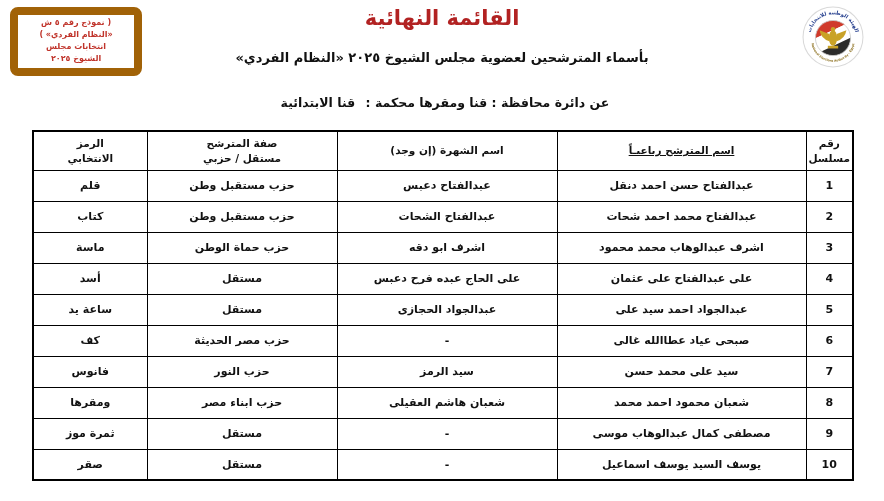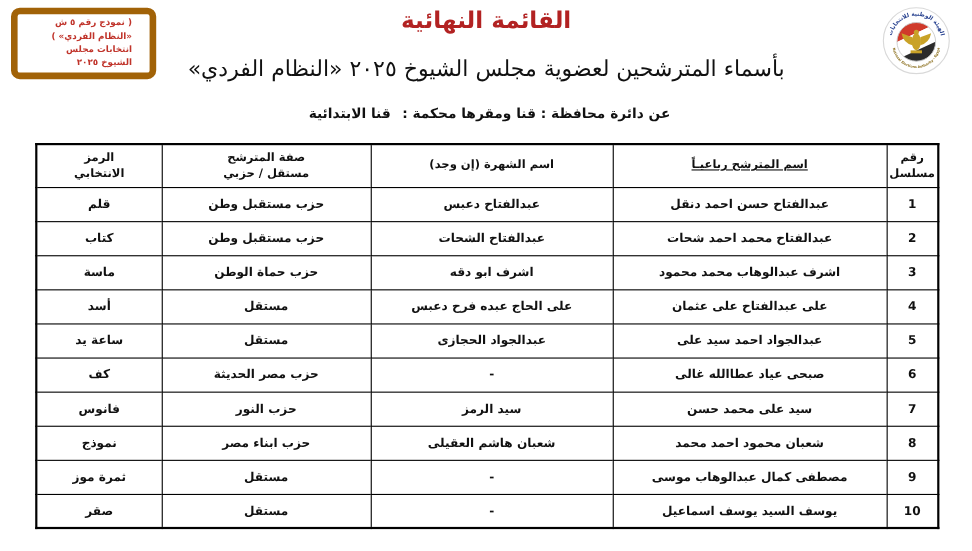--- a/index.html
+++ b/index.html
@@ -13,44 +13,44 @@
     position: relative;
     width: 884px; height: 501px;
     background: #ffffff;
     direction: rtl;
   }
 
   
   .form-box {
     position: absolute; left: 10px; top: 7px;
     width: 132px; min-height: 34px;
-    border: 6px solid #a16207;
+    border: 8px solid #a16207;
     border-radius: 8px;
     padding: 2px 16px 3px;
-    text-align: right;
+    text-align: center;
     color: #c0342b;
     font-size: 8px; font-weight: bold;
     line-height: 1.5;
     direction: rtl;
   }
 
   .title {
     position: absolute; top: 6px; left: 0; right: 0;
     text-align: center;
     color: #b22222;
     font-size: 21px; font-weight: bold;
   }
 
   .logo { position: absolute; top: 6px; right: 20px; width: 62px; height: 62px; }
 
   .subtitle {
     position: absolute; top: 50px; left: 0; right: 0;
     text-align: center;
     color: #111111;
-    font-size: 20px; font-weight: normal;
+    font-size: 13px; font-weight: bold;
   }
 
   .district {
     position: absolute; top: 95px; left: 0; right: 0;
     text-align: center;
     color: #111111;
     font-size: 12.5px; font-weight: bold;
   }
   .district span { display: inline-block; }
   .district .gap-sm { }
@@ -204,21 +204,21 @@
         <td>سيد على محمد حسن</td>
         <td>سيد الرمز</td>
         <td>حزب النور</td>
         <td>فانوس</td>
       </tr>
       <tr>
         <td class="col-no">8</td>
         <td>شعبان محمود احمد محمد</td>
         <td>شعبان هاشم العقيلى</td>
         <td>حزب ابناء مصر</td>
-        <td>نموذج</td>
+        <td>ومقرها</td>
       </tr>
       <tr>
         <td class="col-no">9</td>
         <td>مصطفى كمال عبدالوهاب موسى</td>
         <td>-</td>
         <td>مستقل</td>
         <td>ثمرة موز</td>
       </tr>
       <tr>
         <td class="col-no">10</td>

